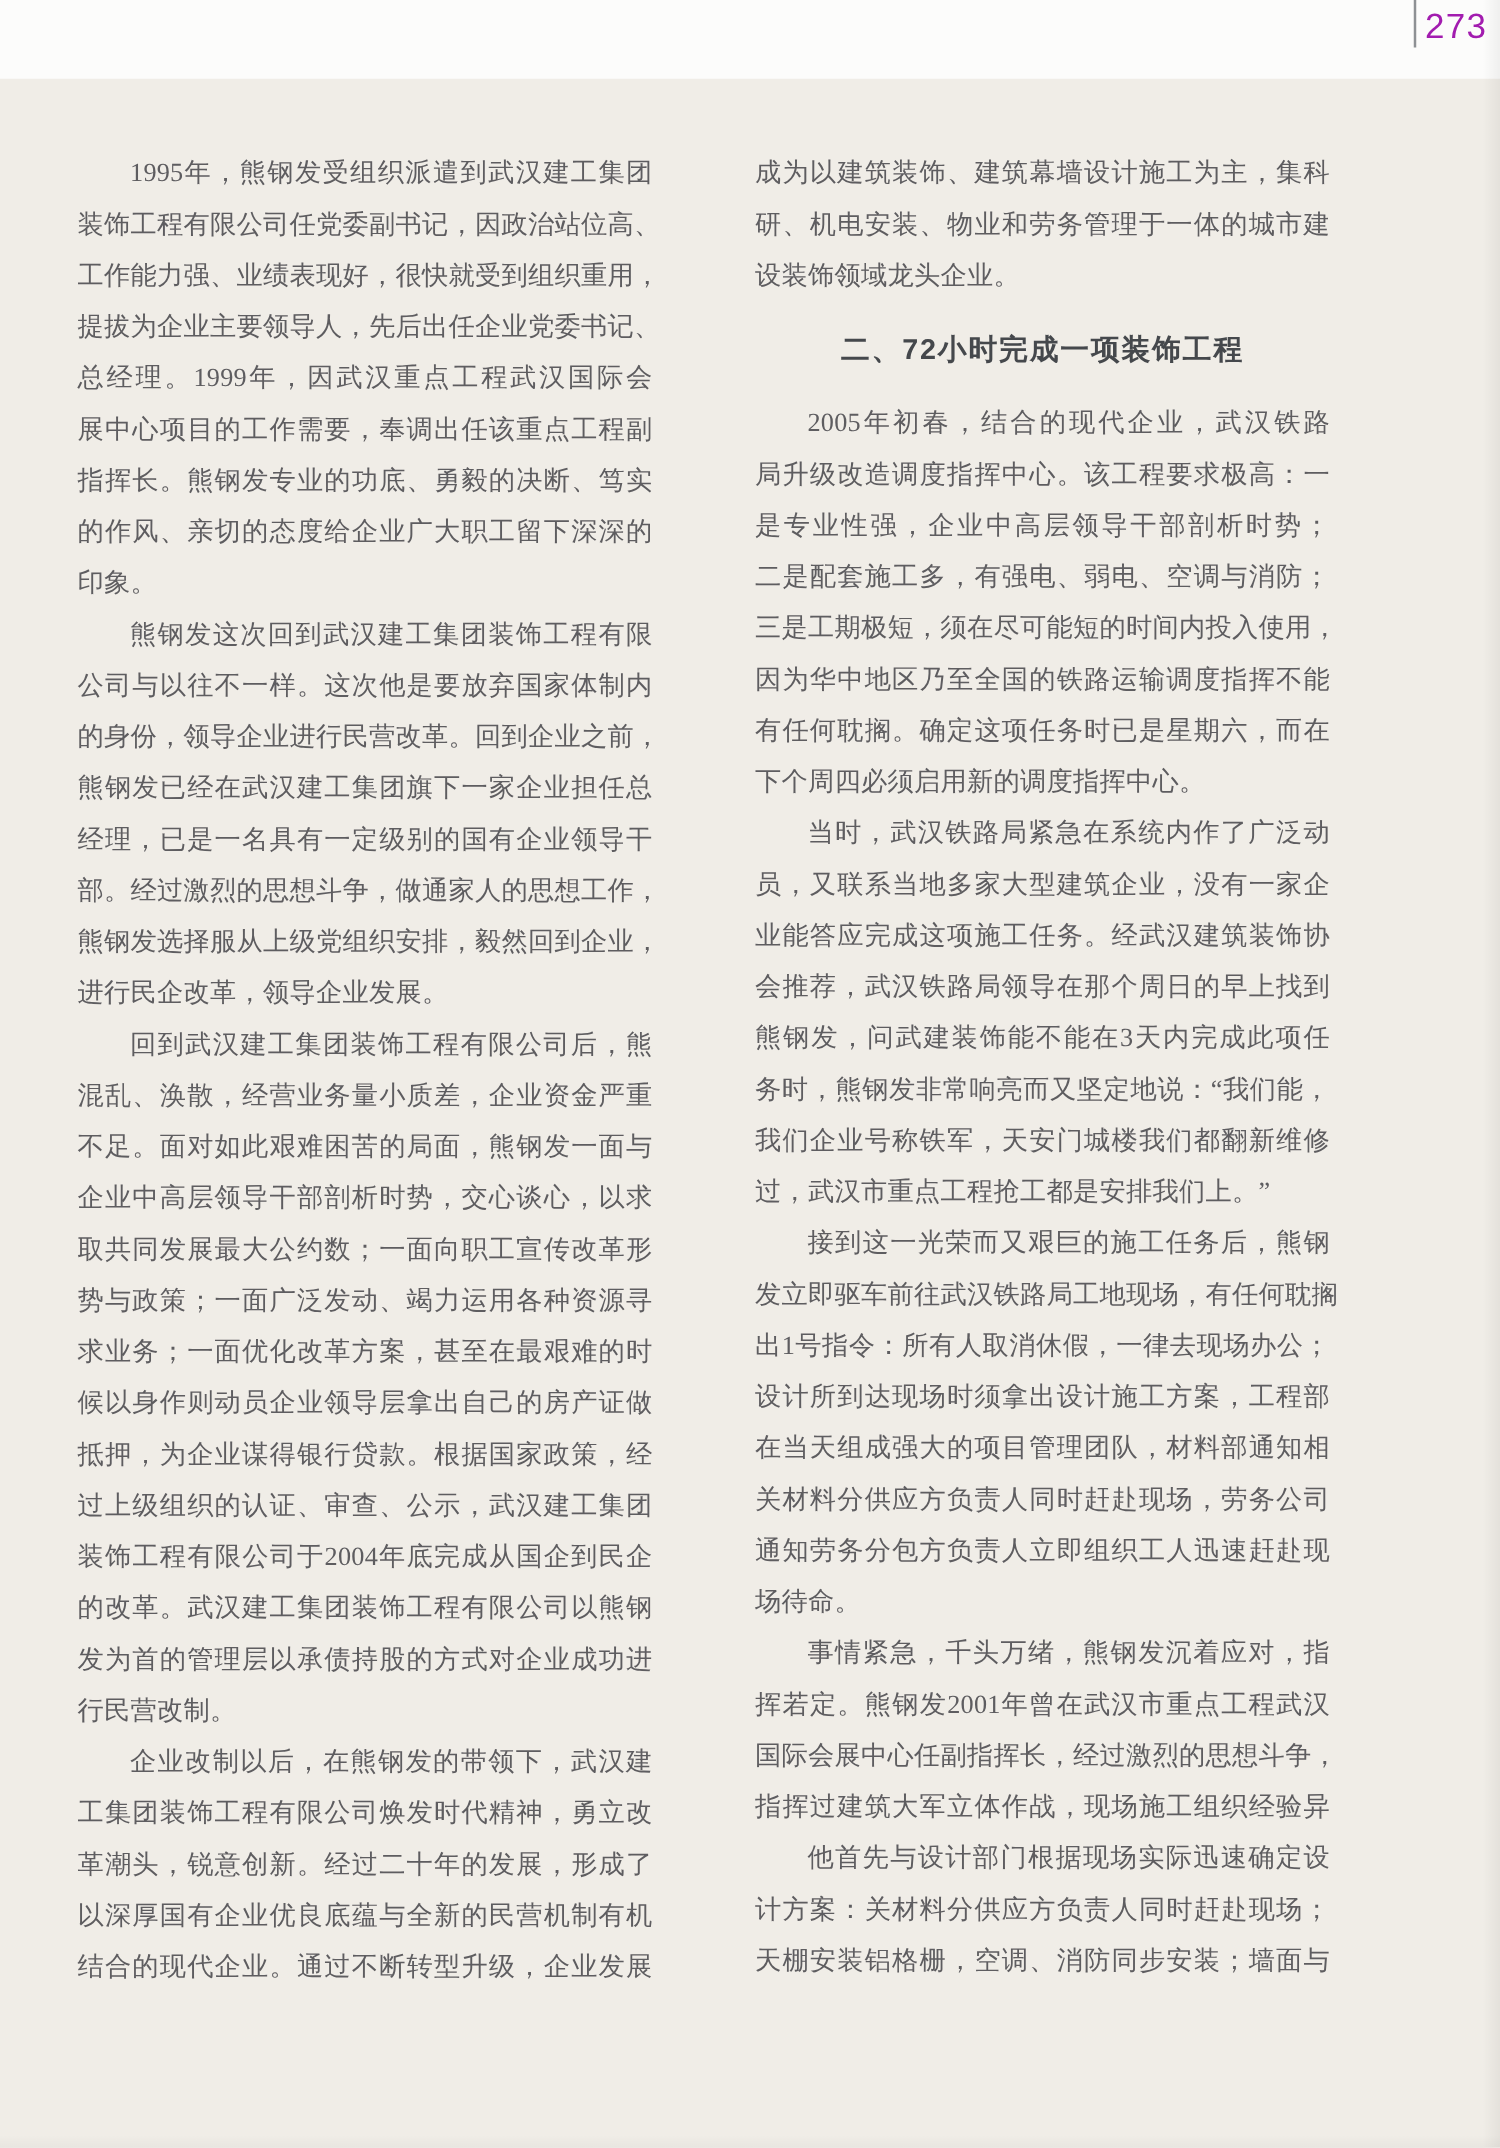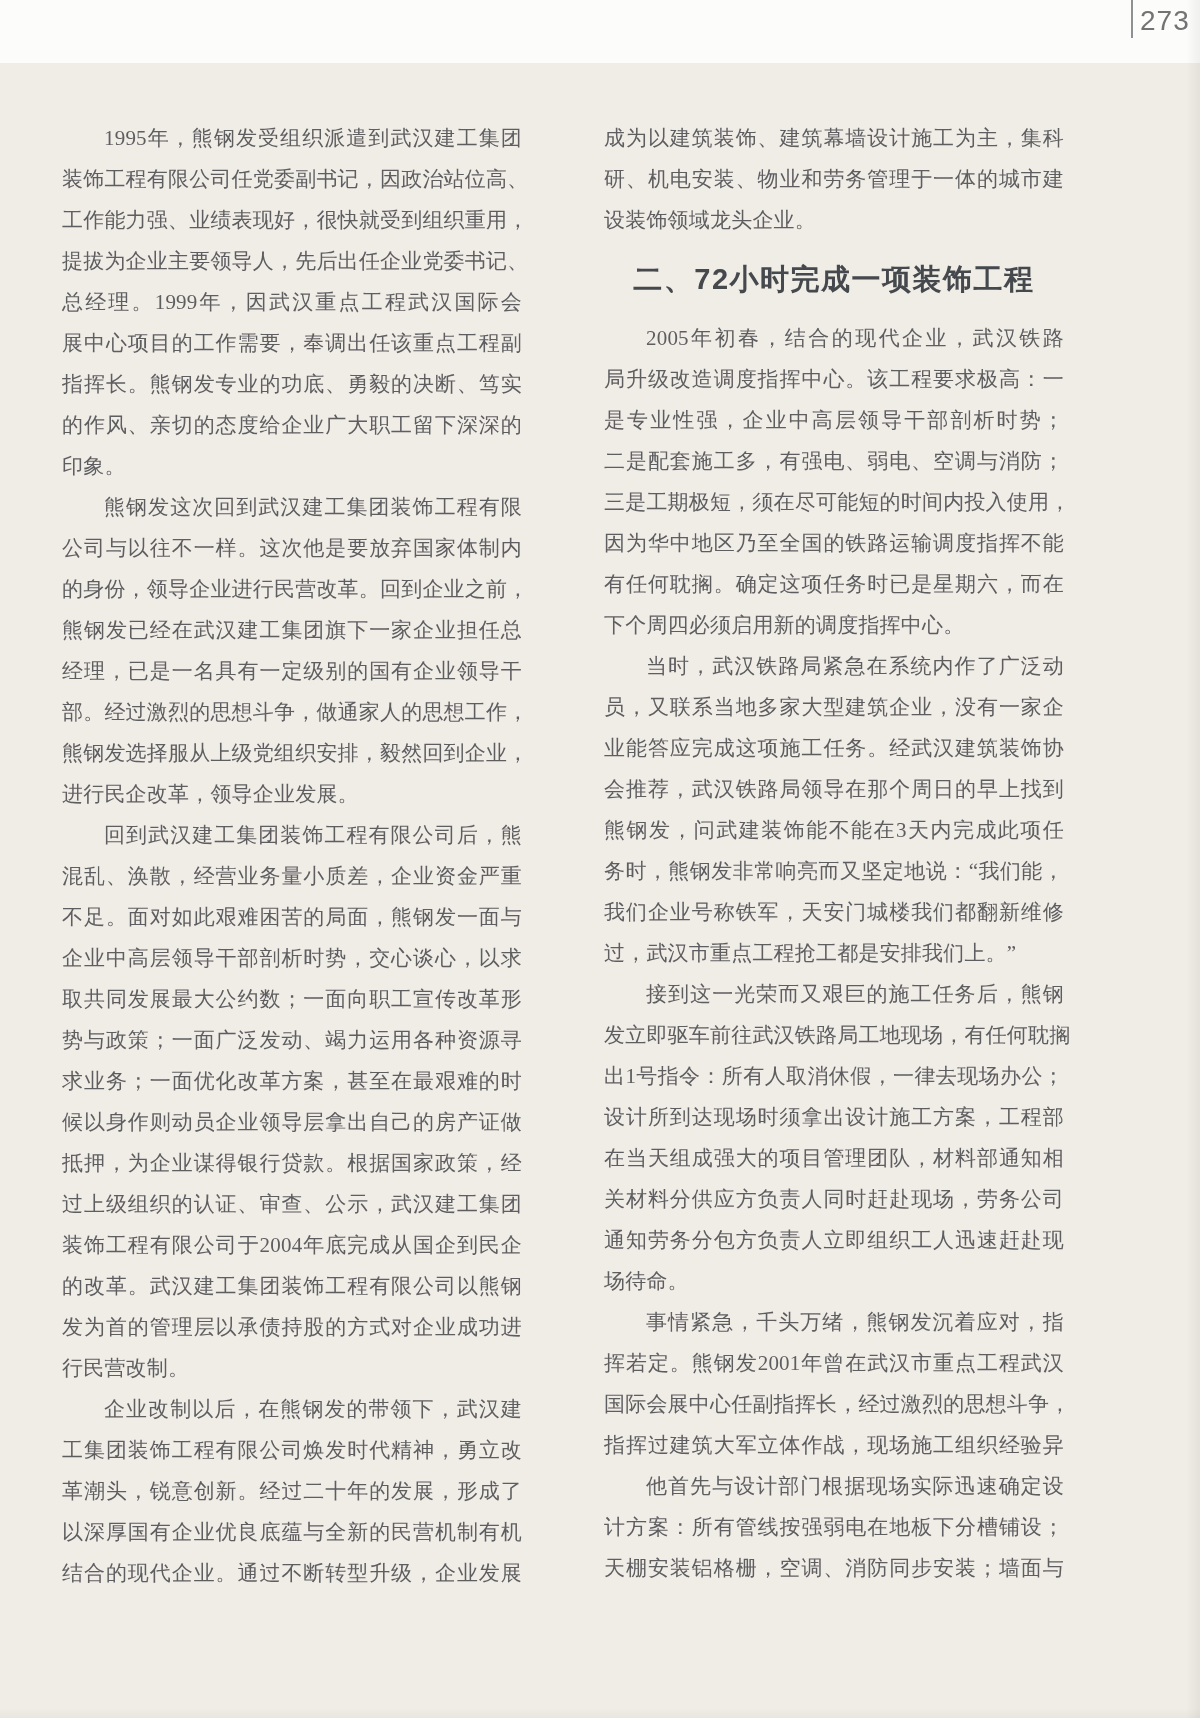--- a/index.html
+++ b/index.html
@@ -16,21 +16,21 @@
     position:absolute;left:0;top:0;width:1200px;height:63px;
     background:#fcfcfb;
   }
   .pn-rule{
     position:absolute;left:1131px;top:0;width:2px;height:38px;
     background:#8e9194;
   }
   .pn{
     position:absolute;left:1140px;top:5px;
     font-family:"Liberation Sans","DejaVu Sans",sans-serif;
-    font-size:28px;line-height:32px;color:#737373;
+    font-size:28px;line-height:32px;color:#a21caf;
     letter-spacing:1px;
   }
   
   .scan::after{
     content:"";position:absolute;right:0;top:0;width:14px;height:100%;
     background:linear-gradient(to right,rgba(0,0,0,0),rgba(0,0,0,0.05));
     pointer-events:none;
   }
   .scan::before{
     content:"";position:absolute;left:0;bottom:0;width:100%;height:10px;
@@ -49,21 +49,21 @@
     text-align:justify;text-align-last:justify;
     white-space:nowrap;
     letter-spacing:0.2px;
   }
   .line.short{text-align-last:left;}
   .line.indent{text-indent:2em;}
   .heading{
     height:77px;
     display:flex;align-items:center;justify-content:center;
     font-family:"Liberation Sans","DejaVu Sans",sans-serif;
-    font-weight:700;font-size:29px;color:#45484c;
+    font-weight:700;font-size:23px;color:#45484c;
     letter-spacing:1.5px;
     text-align:center;
   }
 </style>
 </head>
 <body>
 
 <div class="scan">
   <div class="band"></div>
   <div class="pn-rule"></div>
@@ -133,16 +133,16 @@
       <div class="line">设计所到达现场时须拿出设计施工方案，工程部</div>
       <div class="line">在当天组成强大的项目管理团队，材料部通知相</div>
       <div class="line">关材料分供应方负责人同时赶赴现场，劳务公司</div>
       <div class="line">通知劳务分包方负责人立即组织工人迅速赶赴现</div>
       <div class="line short">场待命。</div>
       <div class="line indent">事情紧急，千头万绪，熊钢发沉着应对，指</div>
       <div class="line">挥若定。熊钢发2001年曾在武汉市重点工程武汉</div>
       <div class="line">国际会展中心任副指挥长，经过激烈的思想斗争，</div>
       <div class="line">指挥过建筑大军立体作战，现场施工组织经验异</div>
       <div class="line indent">他首先与设计部门根据现场实际迅速确定设</div>
-      <div class="line">计方案：所有管线按强弱电在地板下分槽铺设；</div>
+      <div class="line">计方案：关材料分供应方负责人同时赶赴现场；</div>
       <div class="line">天棚安装铝格栅，空调、消防同步安装；墙面与</div>
     </div>
 </div>
 
 </body></html>

